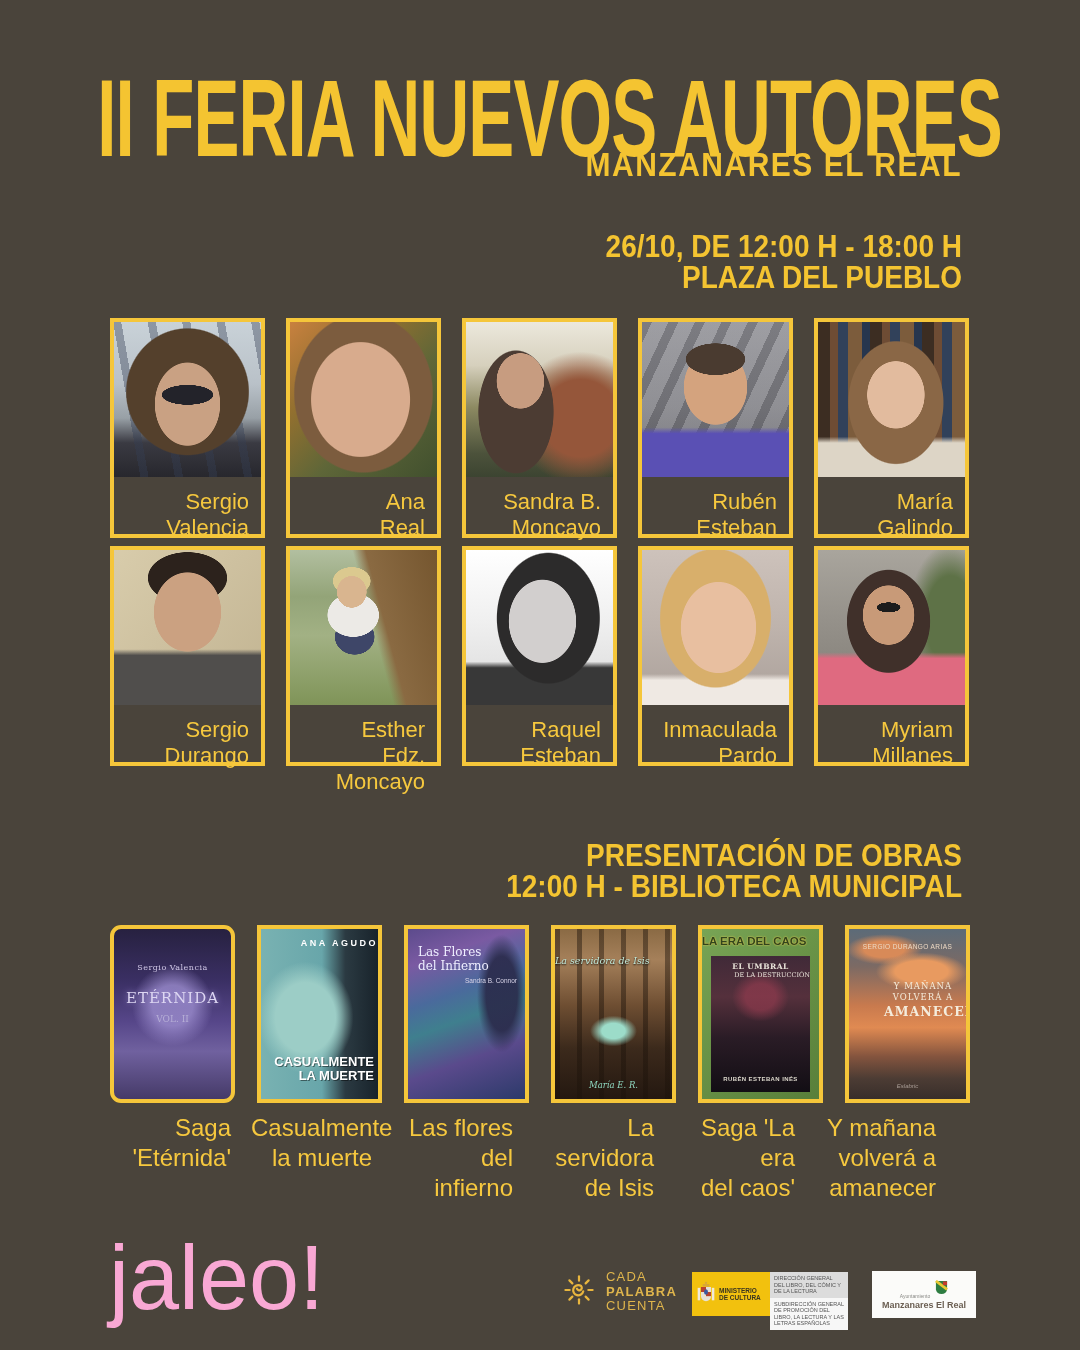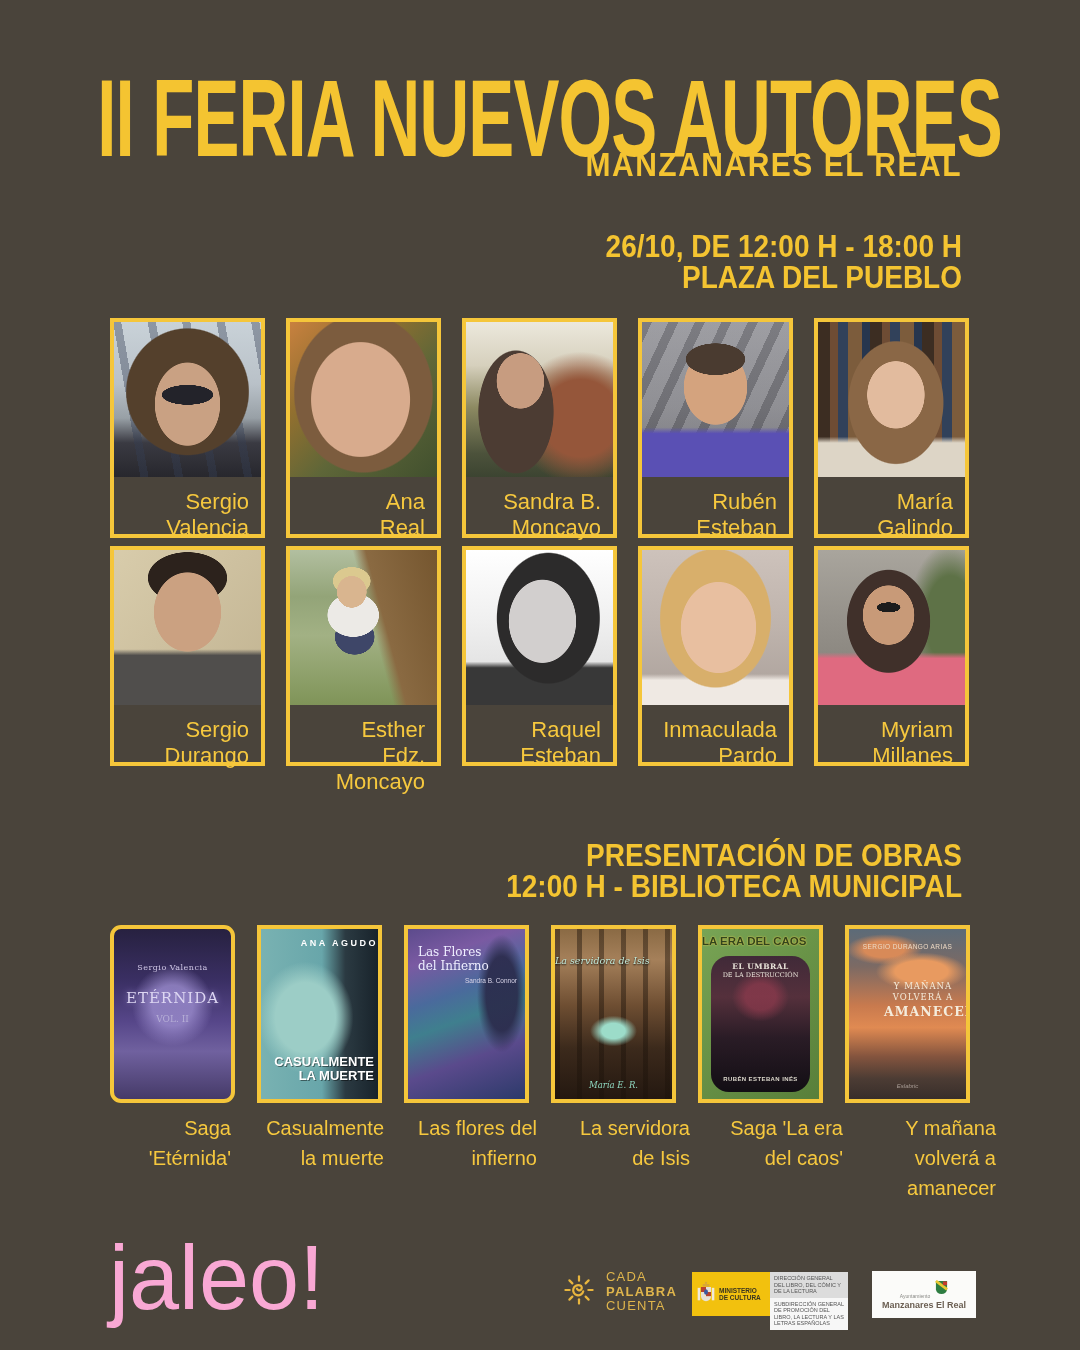--- a/index.html
+++ b/index.html
@@ -83,22 +83,22 @@
     radial-gradient(ellipse 42px 52px at 48% 46%, #40302a 0 98%, transparent 100%),
     linear-gradient(180deg, transparent 0 66%, #df6a80 70%),
     radial-gradient(ellipse 45px 80px at 90% 45%, #5e7247 0 55%, transparent 95%),
     linear-gradient(180deg,#a9a59d 0%,#95918a 45%,#807c75 100%);}
 
   
   .books{position:absolute;left:110px;top:925px;display:grid;
          grid-template-columns:repeat(6,125px);grid-auto-rows:178px;column-gap:22px;}
   .bookcover{border:4px solid #F5C63A;position:relative;overflow:hidden;}
   .captions{position:absolute;left:110px;top:1113px;display:grid;
-            grid-template-columns:repeat(6,125px);column-gap:28px;
-            color:#F6C83E;font-size:20px;line-height:30px;text-align:right;}
+            grid-template-columns:repeat(6,125px);column-gap:16px;
+            color:#F6C83E;font-size:24px;line-height:30px;text-align:right;}
   .captions .cap{padding-right:4px;}
   .cap span{display:block;}
 
   .bk1{background:
     radial-gradient(ellipse 45px 45px at 50% 45%, rgba(155,140,205,.8) 0 45%, transparent 90%),
     linear-gradient(180deg,#272140 0%,#3a2f63 30%,#57478a 55%,#70619f 72%,#453a68 100%); border-radius: 11px;}
   .bk2{background:
     radial-gradient(ellipse 50px 58px at 38% 52%, #9ccdc6 0 60%, transparent 96%),
     linear-gradient(90deg,#79b2b2 0%,#68a6aa 52%,#2b3a42 72%,#18232b 100%);}
   .bk3{background:
@@ -128,24 +128,24 @@
              font-size:12px;line-height:14px;color:#eef;}
   .bk3-author{position:absolute;top:48px;left:0;right:8px;text-align:right;font-size:6.5px;color:#d8d4e8;}
   .bk4-title{position:absolute;top:26px;width:100%;text-align:left;font-size:9.5px;color:#c2e8d8;
              font-family:"DejaVu Serif",serif;font-style:italic;text-shadow:0 1px 2px #000;}
   .bk4-author{position:absolute;bottom:9px;width:100%;text-align:center;font-size:8.5px;color:#8fd8c0;
               font-family:"DejaVu Serif",serif;font-style:italic;}
   .bk5-series{position:absolute;top:6px;left:0;right:0;font-size:11.5px;font-weight:700;
               color:#31451c;text-shadow:0 0 2px #dcc850,0 0 1px #dcc850;white-space:nowrap;}
   .bk5-panel{position:absolute;left:9px;right:9px;top:27px;bottom:7px;background:
     radial-gradient(ellipse 30px 26px at 50% 30%, rgba(150,60,80,.65) 0 50%, transparent 95%),
-    linear-gradient(180deg,#402a38 0%,#55303c 30%,#2a1c26 60%,#120e14 100%); border-radius: 18px;}
+    linear-gradient(180deg,#402a38 0%,#55303c 30%,#2a1c26 60%,#120e14 100%);}
   .bk5-t1{margin-top:6px;text-align:center;font-size:7.5px;font-weight:700;color:#e8e2d8;
           font-family:"DejaVu Serif",serif;letter-spacing:.5px;}
-  .bk5-t2{text-align:center;font-size:6.5px;color:#e8e2d8;font-family:"DejaVu Serif",serif;}
+  .bk5-t2{text-align:right;font-size:6.5px;color:#e8e2d8;font-family:"DejaVu Serif",serif;}
   .bk5-author{position:absolute;bottom:10px;width:100%;text-align:center;font-size:6px;
               font-weight:700;color:#dcd8cc;letter-spacing:.4px;}
   .bk6-author{position:absolute;top:14px;width:100%;text-align:center;font-size:6.5px;
               color:#ecd9c4;letter-spacing:.4px;}
   .bk6-block{position:absolute;top:52px;right:4px;width:78px;text-align:center;color:#f4ecdc;
              font-family:"DejaVu Serif",serif;}
   .bk6-t1,.bk6-t2{font-size:8.5px;line-height:11px;letter-spacing:1px;}
   .bk6-t3{font-size:12.5px;font-weight:700;letter-spacing:1px;margin-top:1px;}
   .bk6-pub{position:absolute;bottom:10px;width:100%;text-align:center;font-size:6px;
            font-style:italic;color:rgba(240,230,220,.55);}

